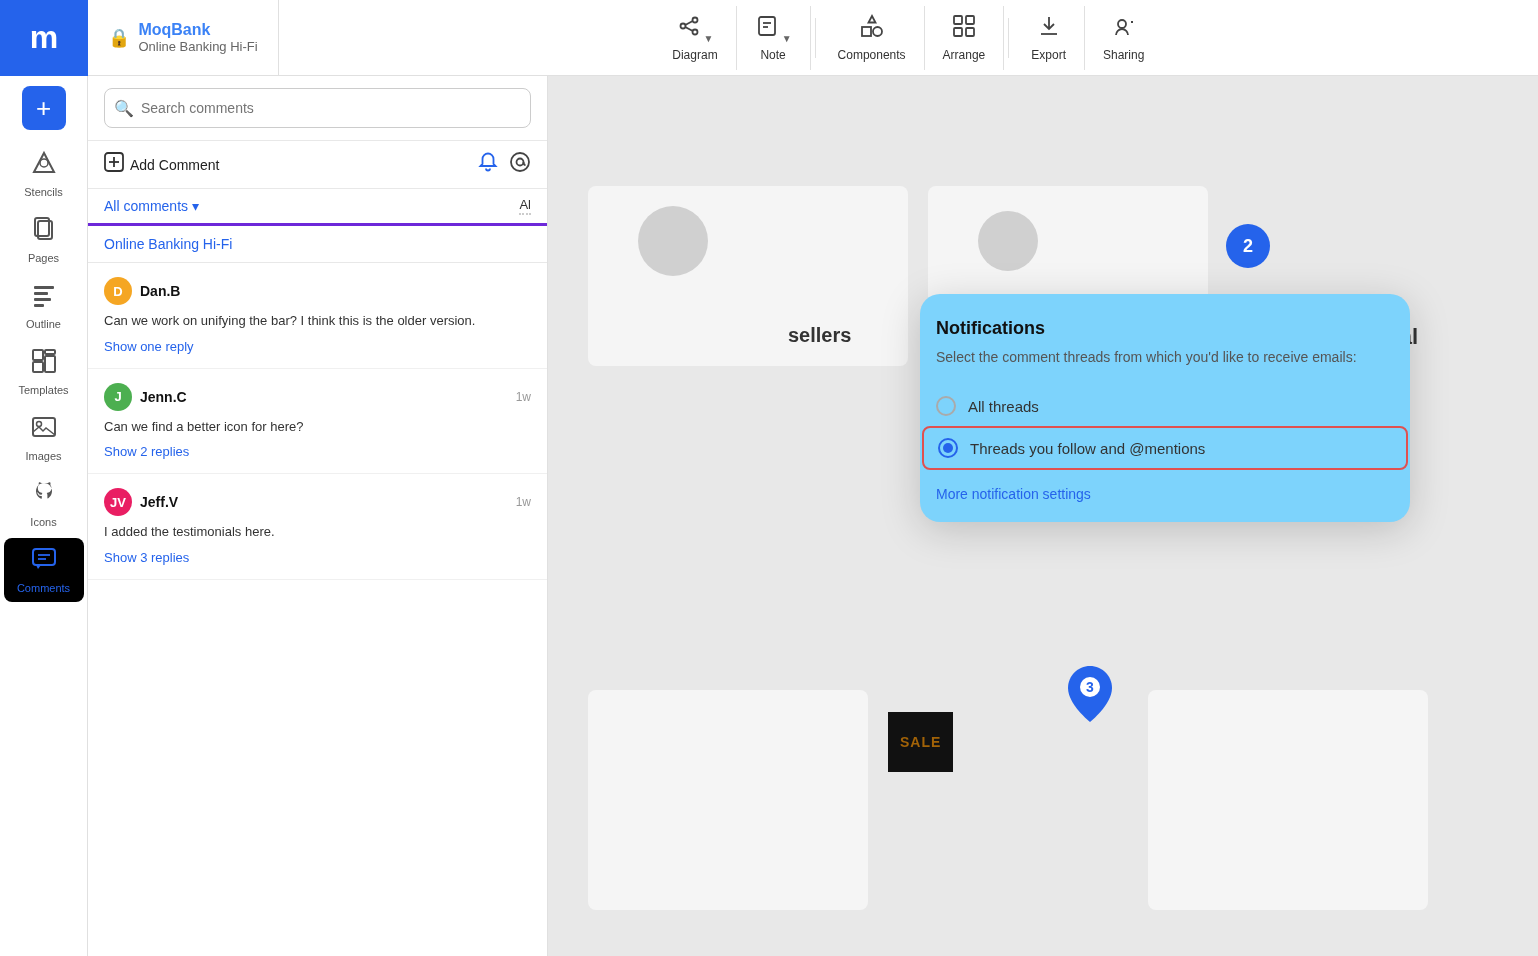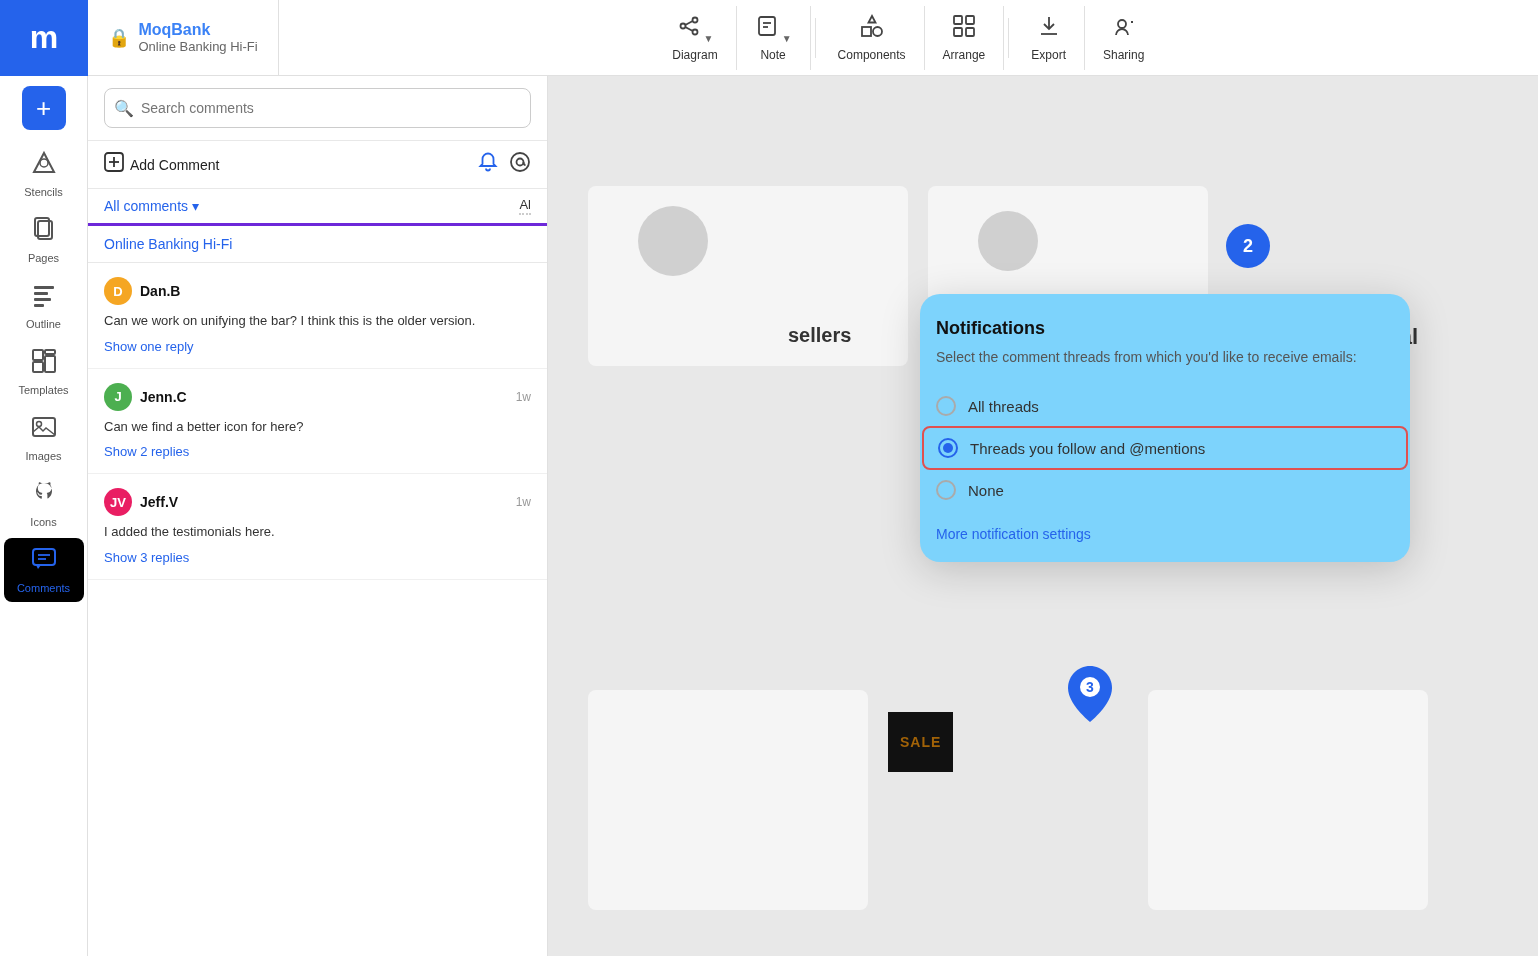--- a/index.html
+++ b/index.html
@@ -664,23 +664,19 @@
           <span>All threads</span>
         </div>
 
         <div class="notif-option selected">
           <div class="radio-outer active">
             <div class="radio-inner"></div>
           </div>
           <span>Threads you follow and @mentions</span>
         </div>
 
-        <div class="notif-option">
-          <div class="radio-outer"></div>
-          <span>None</span>
-        </div>
       </div>
       <div class="notif-more-link">More notification settings</div>
     </div>
 
   </div>
 
 </div>
 
 </body></html>

